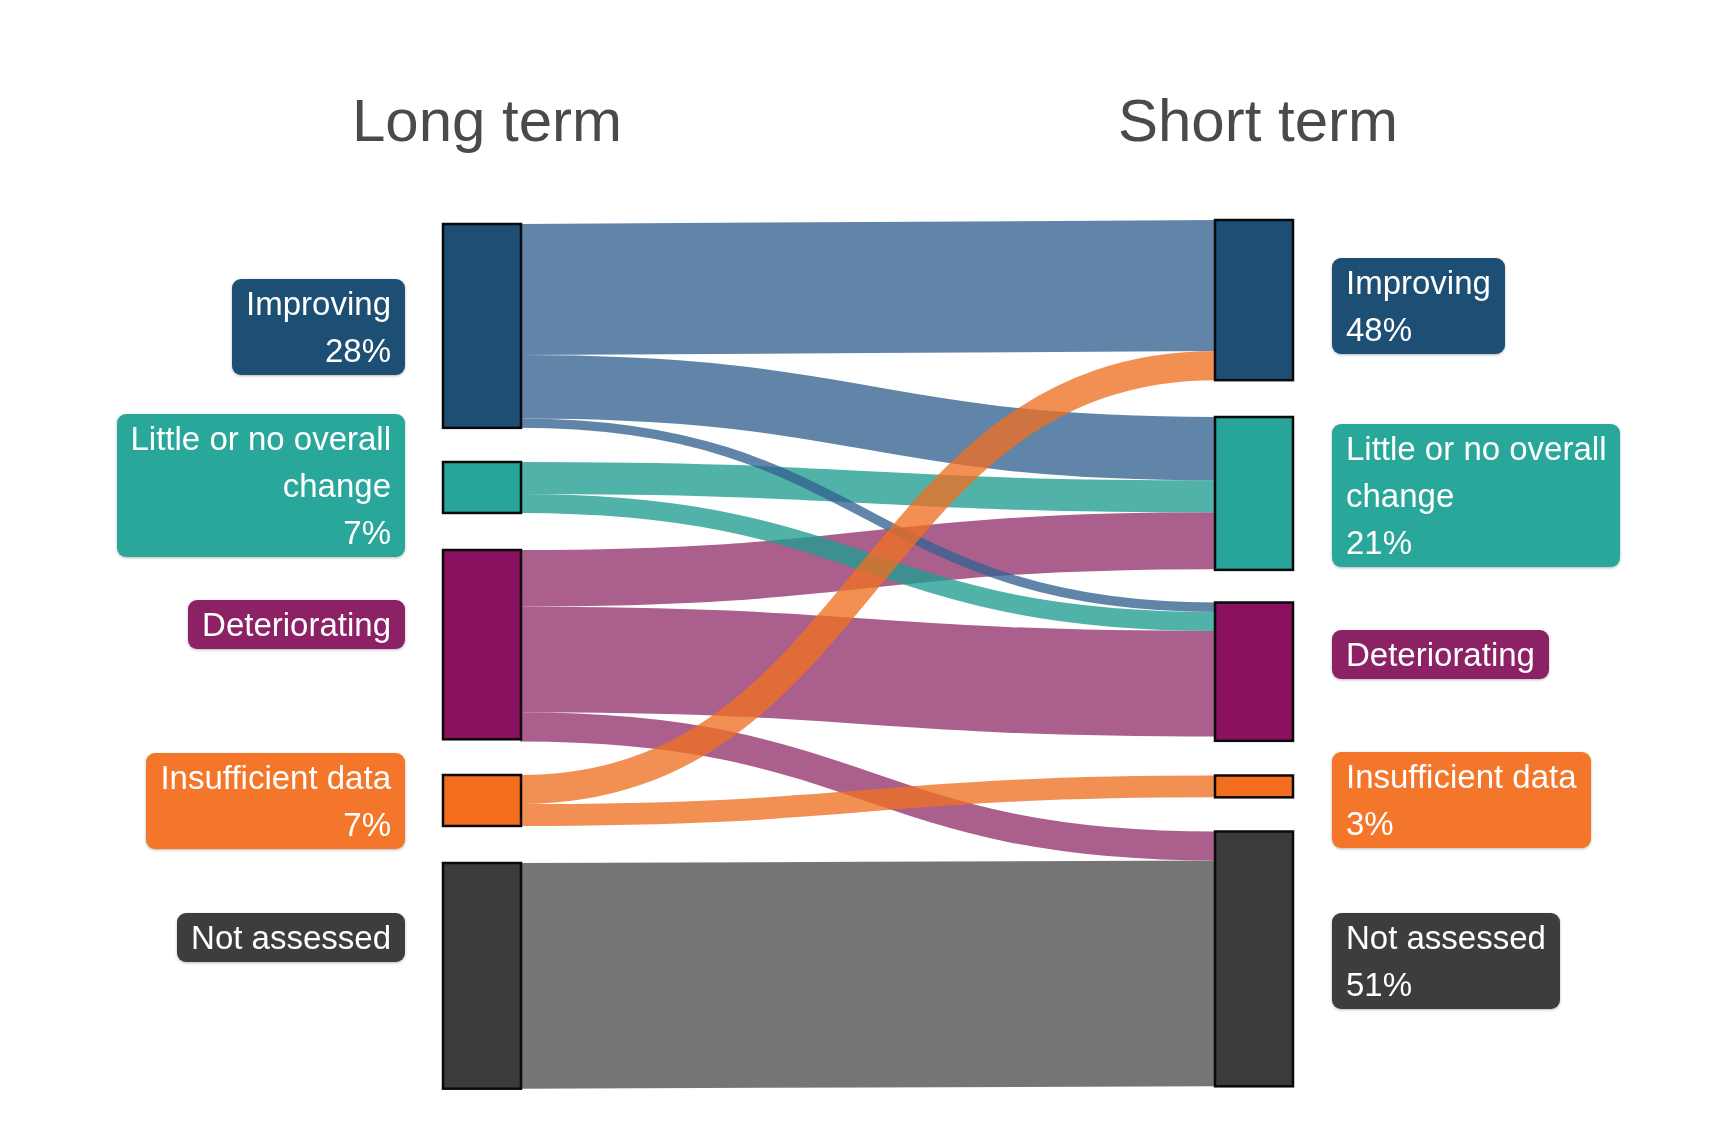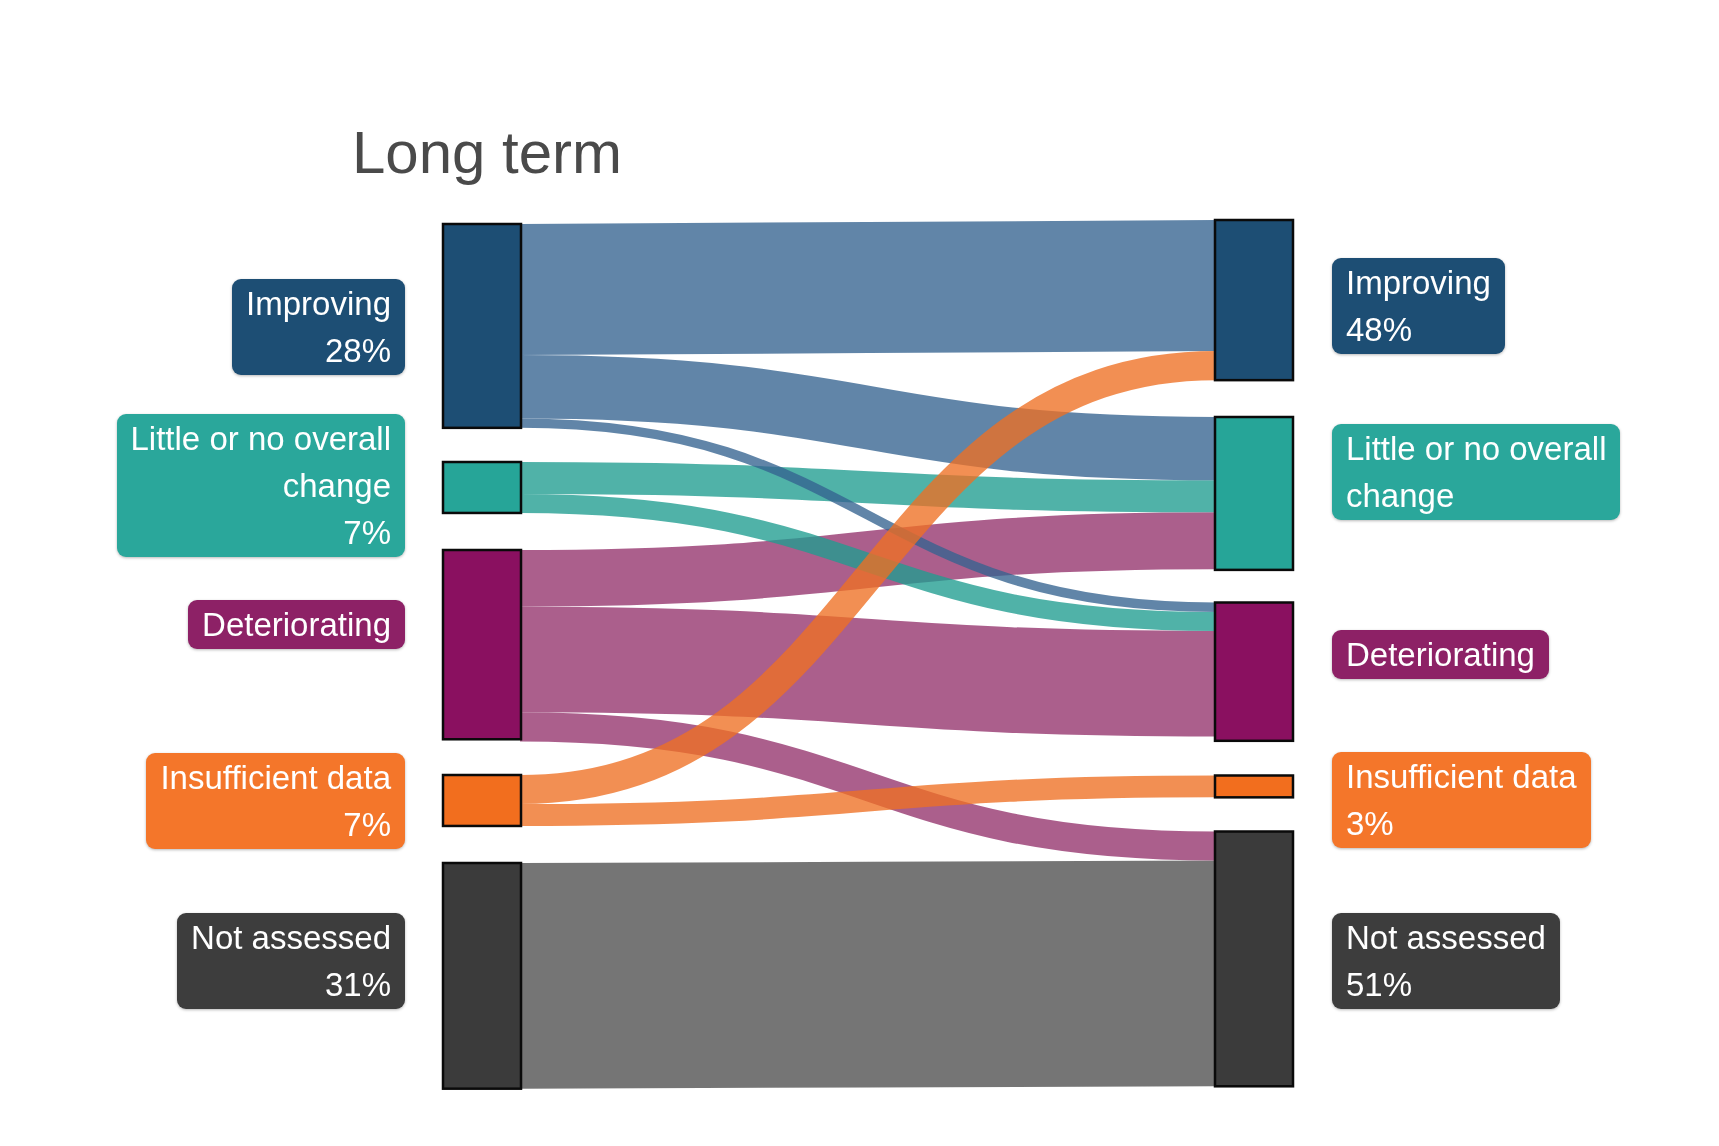--- a/index.html
+++ b/index.html
@@ -1,31 +1,32 @@
 <!DOCTYPE html>
 <html><head>
 <meta charset="utf-8">
 <style>
   html,body{margin:0;padding:0;background:#ffffff;width:1719px;height:1146px;overflow:hidden;}
   .stage{position:relative;width:1719px;height:1146px;font-family:"Liberation Sans","DejaVu Sans",sans-serif;background:#fff;}
   #sankey-svg{position:absolute;left:0;top:0;width:1719px;height:1146px;}
-  .col-title{position:absolute;top:120px;width:640px;text-align:center;font-size:60px;line-height:1.1;color:#4a4a4a;font-weight:400;}
+  .col-title{position:absolute;top:88px;width:640px;text-align:center;font-size:60px;line-height:1.1;color:#4a4a4a;font-weight:400;}
   #title-left{left:167px;}
   #title-right{left:938px;}
   .node-label{position:absolute;color:#ffffff;font-size:33px;line-height:47px;font-weight:400;
     border-radius:9px;padding:1px 14px;box-shadow:0 1px 3px rgba(0,0,0,.28);}
   .node-label.side-left{text-align:right;}
   .node-label.side-right{text-align:left;}
   .lbl-line{display:block;white-space:nowrap;}
 </style>
 </head>
 <body>
 
 <div class="stage">
   <div class="col-title" id="title-left">Long term</div>
+  <div class="col-title" id="title-right">Short term</div>
   <svg id="sankey-svg" viewBox="0 0 1719 1146">
       <path d="M 520 975.84 C 868 975.84, 868 973.46, 1216 973.46" fill="none" stroke="#4e4e4e" stroke-width="225.68" stroke-opacity="0.78"></path>
       <path d="M 520 578.392 C 868 578.392, 868 540.76, 1216 540.76" fill="none" stroke="#93326b" stroke-width="56.784" stroke-opacity="0.78"></path>
       <path d="M 520 659.564 C 868 659.564, 868 683.672, 1216 683.672" fill="none" stroke="#93326b" stroke-width="105.56" stroke-opacity="0.78"></path>
       <path d="M 520 726.904 C 868 726.904, 868 846.06, 1216 846.06" fill="none" stroke="#93326b" stroke-width="29.12" stroke-opacity="0.78"></path>
       <path d="M 520 478.016 C 868 478.016, 868 496.35200000000003, 1216 496.35200000000003" fill="none" stroke="#1f9c8f" stroke-width="32.032000000000004" stroke-opacity="0.78"></path>
       <path d="M 520 503.496 C 868 503.496, 868 621.4280000000001, 1216 621.4280000000001" fill="none" stroke="#1f9c8f" stroke-width="18.928" stroke-opacity="0.78"></path>
       <path d="M 520 289.52 C 868 289.52, 868 285.52, 1216 285.52" fill="none" stroke="#35638f" stroke-width="131.04" stroke-opacity="0.78"></path>
       <path d="M 520 386.70799999999997 C 868 386.70799999999997, 868 448.668, 1216 448.668" fill="none" stroke="#35638f" stroke-width="63.336" stroke-opacity="0.78"></path>
       <path d="M 520 423.108 C 868 423.108, 868 607.232, 1216 607.232" fill="none" stroke="#35638f" stroke-width="9.464" stroke-opacity="0.78"></path>
@@ -52,37 +53,37 @@
         <span class="lbl-line">48%</span>
       </div>
       <div class="node-label side-left" style="top: 414px; right: 1314px; background: rgb(42, 167, 155);">
         <span class="lbl-line">Little or no overall</span>
         <span class="lbl-line">change</span>
         <span class="lbl-line">7%</span>
       </div>
       <div class="node-label side-right" style="top: 424px; left: 1332px; background: rgb(42, 167, 155);">
         <span class="lbl-line">Little or no overall</span>
         <span class="lbl-line">change</span>
+        <span class="lbl-line">21%</span>
       </div>
       <div class="node-label side-left" style="top: 600px; right: 1314px; background: rgb(141, 33, 102);">
         <span class="lbl-line">Deteriorating</span>
       </div>
       <div class="node-label side-right" style="top: 630px; left: 1332px; background: rgb(141, 33, 102);">
         <span class="lbl-line">Deteriorating</span>
       </div>
       <div class="node-label side-left" style="top: 753px; right: 1314px; background: rgb(244, 118, 42);">
         <span class="lbl-line">Insufficient data</span>
         <span class="lbl-line">7%</span>
       </div>
       <div class="node-label side-right" style="top: 752px; left: 1332px; background: rgb(244, 118, 42);">
         <span class="lbl-line">Insufficient data</span>
         <span class="lbl-line">3%</span>
       </div>
       <div class="node-label side-left" style="top: 913px; right: 1314px; background: rgb(61, 61, 61);">
         <span class="lbl-line">Not assessed</span>
-        <span class="lbl-line">31%</span>
       </div>
       <div class="node-label side-right" style="top: 913px; left: 1332px; background: rgb(61, 61, 61);">
         <span class="lbl-line">Not assessed</span>
         <span class="lbl-line">51%</span>
       </div>
     </div>
 </div>
 
 </body></html>

